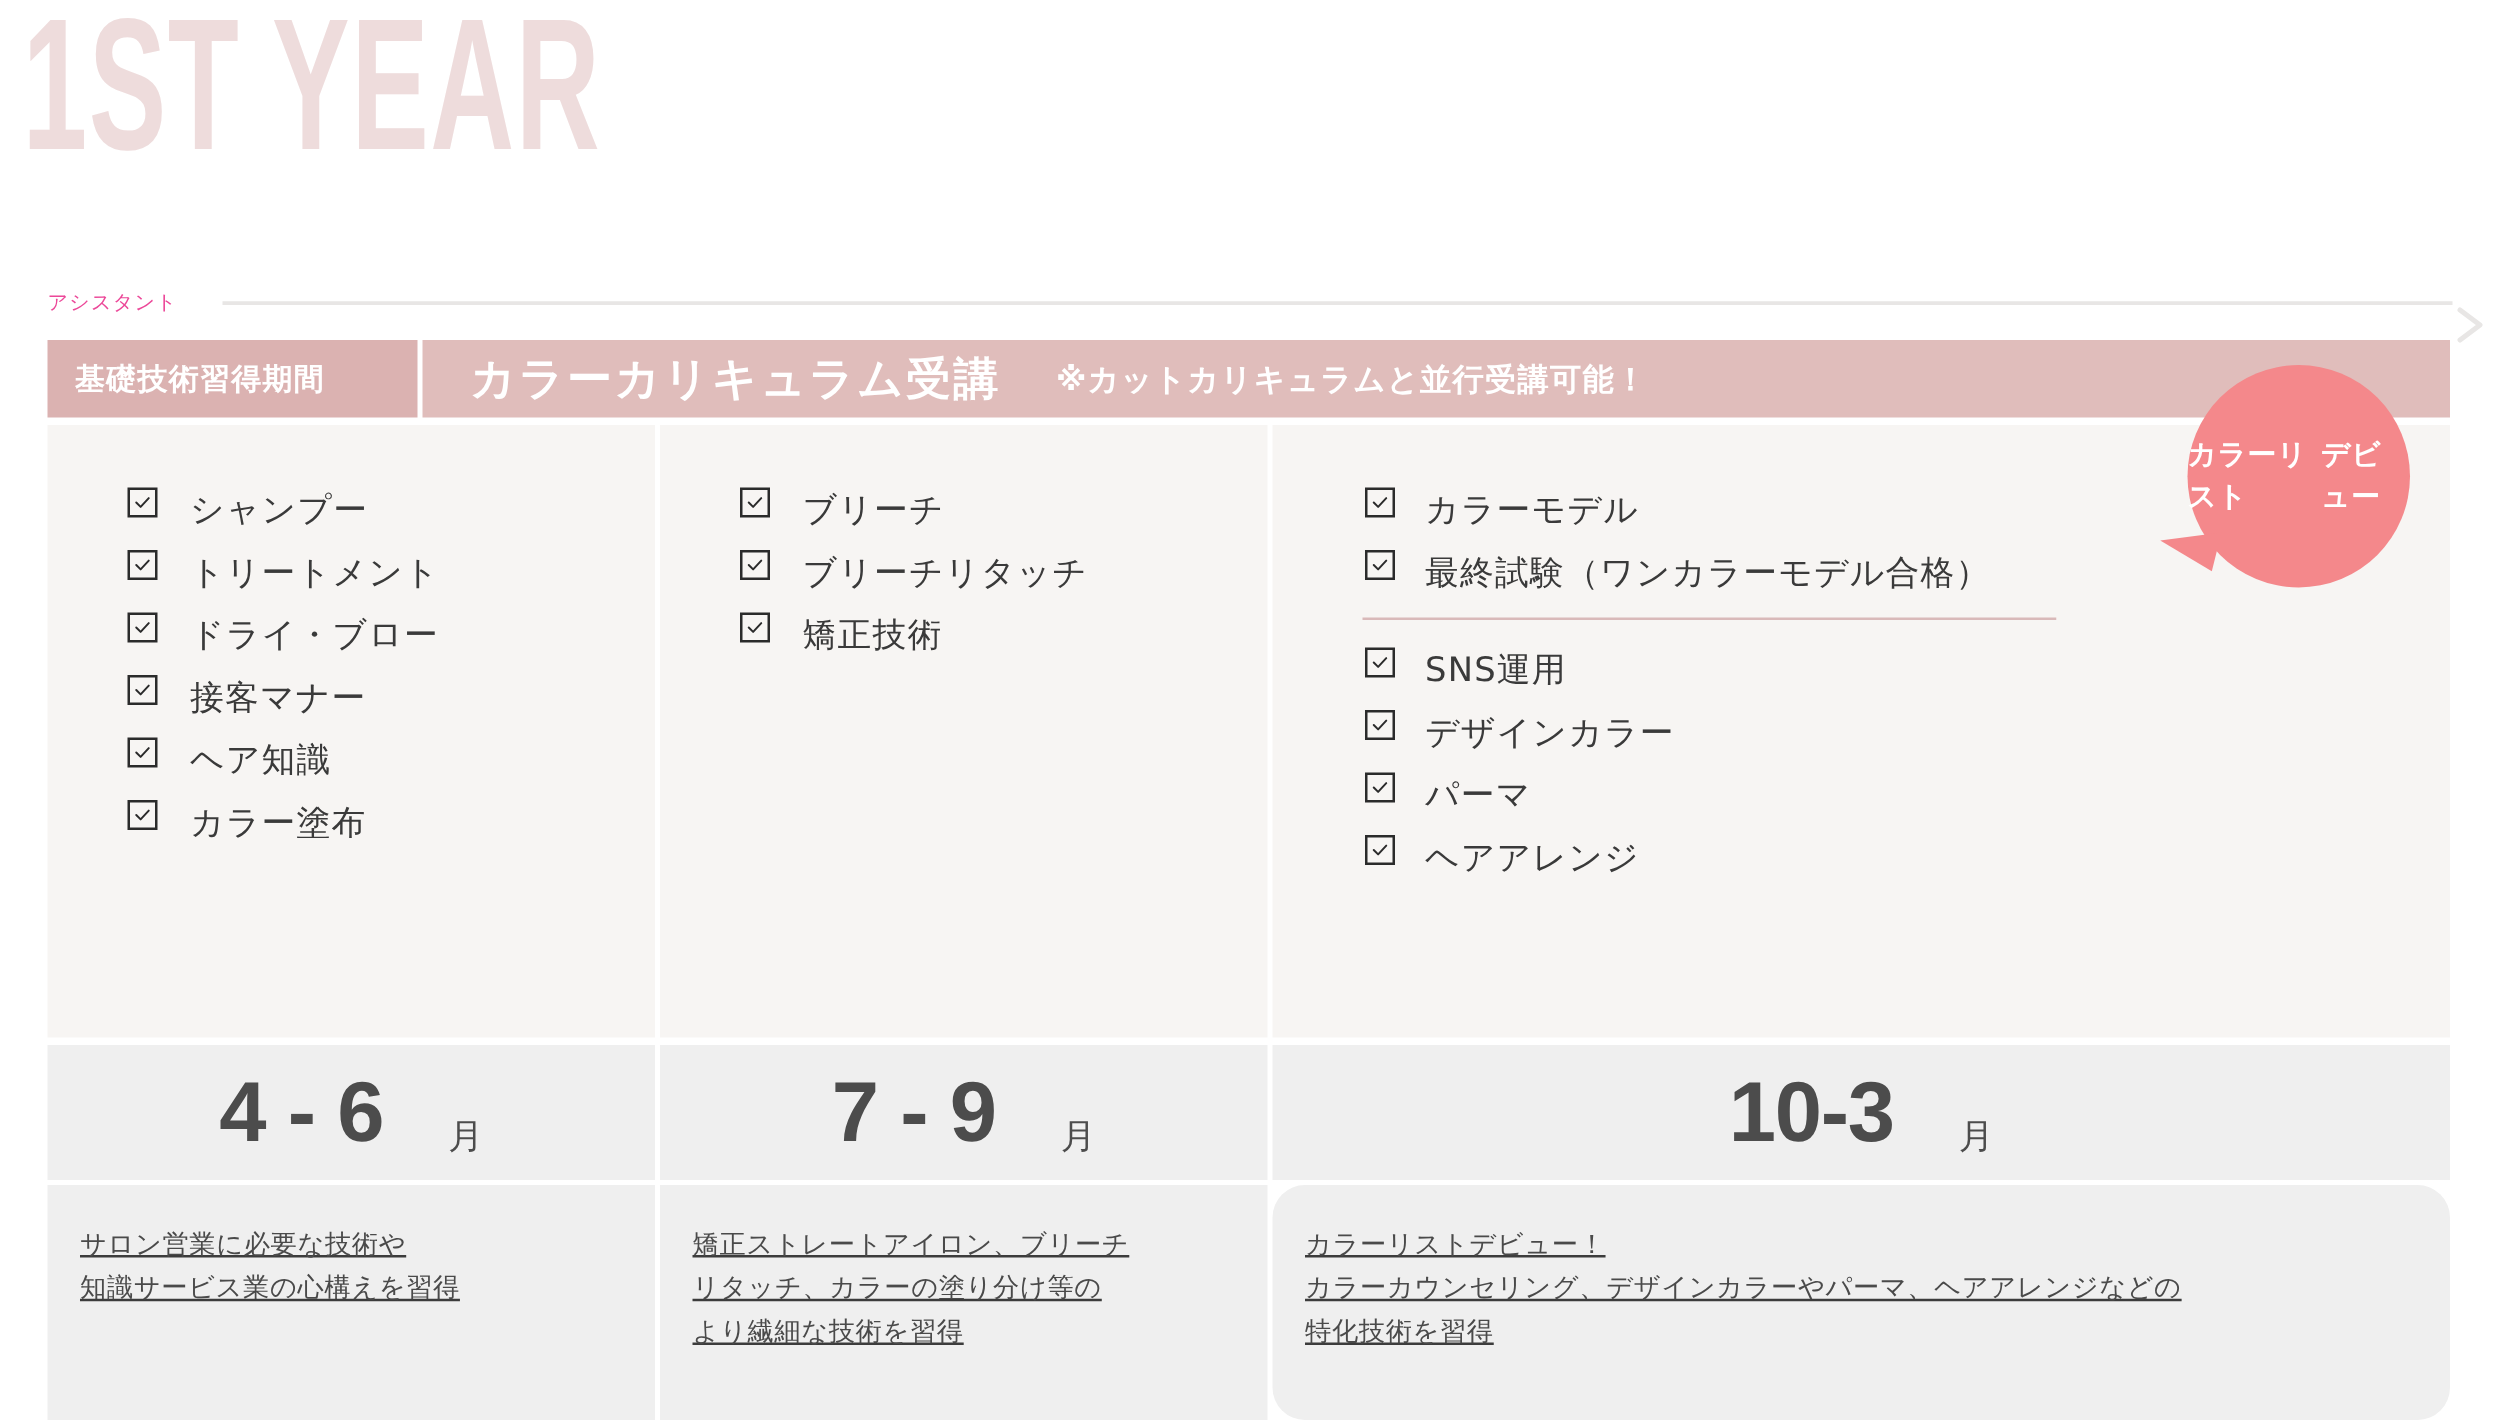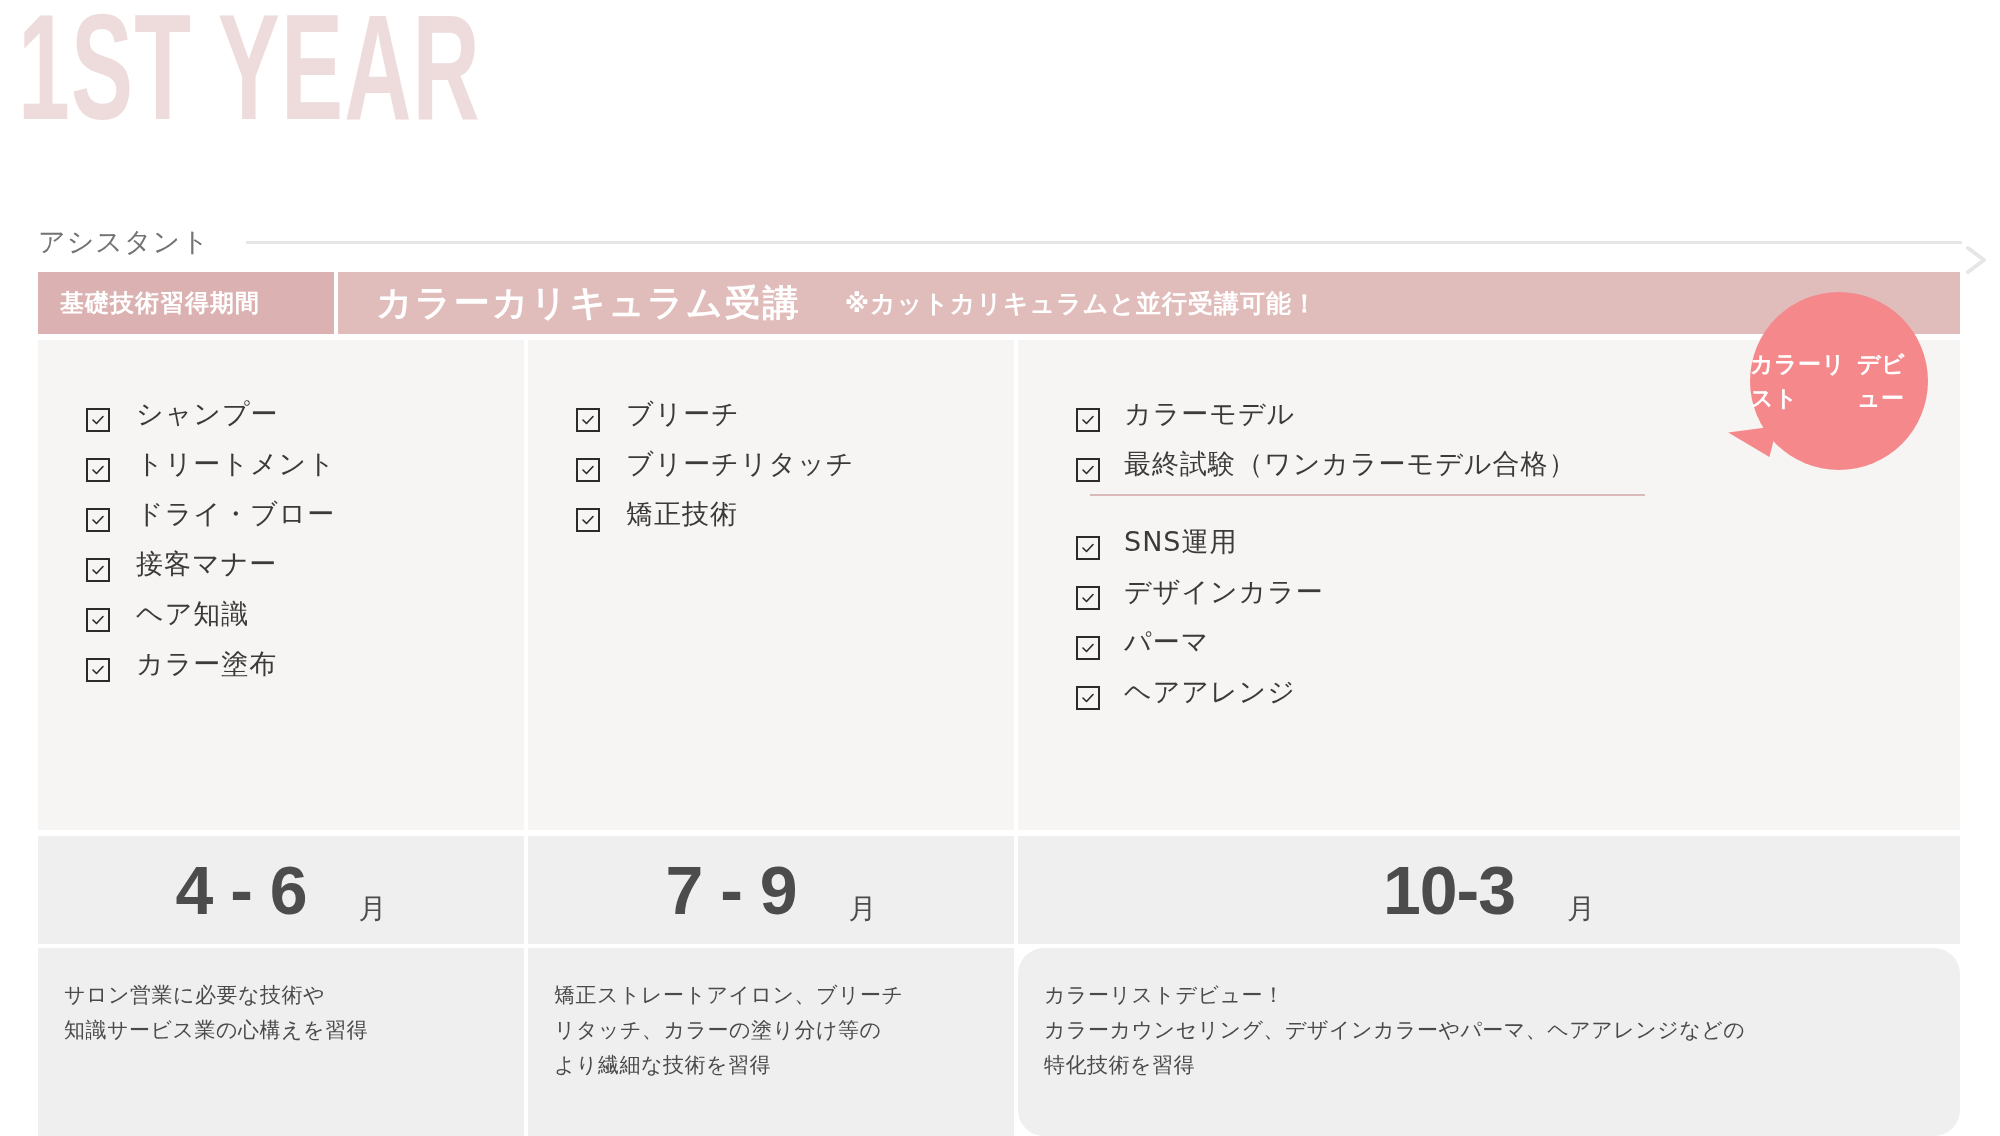--- a/index.html
+++ b/index.html
@@ -29,22 +29,22 @@
   }
 
   
   .stage-row{
     position:absolute;
     left:38px;top:222px;
     width:1922px;height:40px;
     display:flex;align-items:center;
   }
   .stage-label{
-    font-size:27px;
-    color:#737373;
+    font-size:16px;
+    color:#ec4899;
     letter-spacing:1px;
     white-space:nowrap;
     font-family:"DejaVu Sans","Liberation Sans",sans-serif;
   }
   .stage-line{
     flex:1;
     height:3px;
     background:#e8e6e5;
     margin-left:36px;
     margin-right:0;
@@ -116,23 +116,24 @@
     margin-right:4px;
     position:relative;
   }
   .check-col:last-child{margin-right:0;}
   .col-a{width:486px;}
   .col-b{width:486px;}
   .col-c{flex:1;padding-left:58px;}
 
   .check-item{
     display:flex;
-    align-items:flex-end;
+    align-items:flex-start;
     margin-bottom:8px;
     height:42px;
+    margin-left:16px;
   }
   .cbox{
     width:24px;height:24px;
     border:2px solid #2b2b2b;
     box-sizing:border-box;
     display:flex;align-items:center;justify-content:center;
     flex:0 0 auto;
   }
   .cbox svg{display:block;}
   .citem-label{
@@ -215,20 +216,21 @@
     padding-bottom:16px;
     font-family:"DejaVu Sans","Liberation Sans",sans-serif;
   }
 
   
   .desc-row{
     position:absolute;
     left:38px;top:948px;
     width:1922px;height:188px;
     display:flex;
+    text-decoration:underline;
   }
   .desc-cell{
     background:#efefef;
     margin-right:4px;
     box-sizing:border-box;
     padding:30px 20px 0 26px;
   }
   .desc-cell:last-child{margin-right:0;}
   .d-a{width:486px;}
   .d-b{width:486px;}

